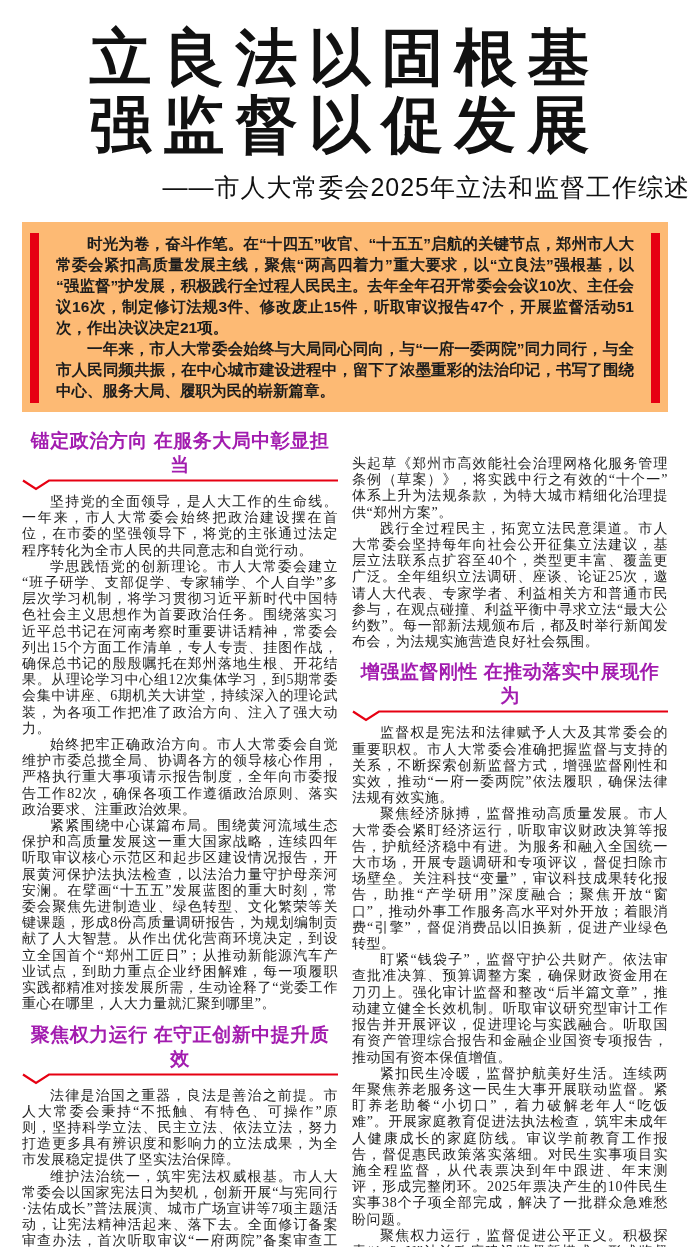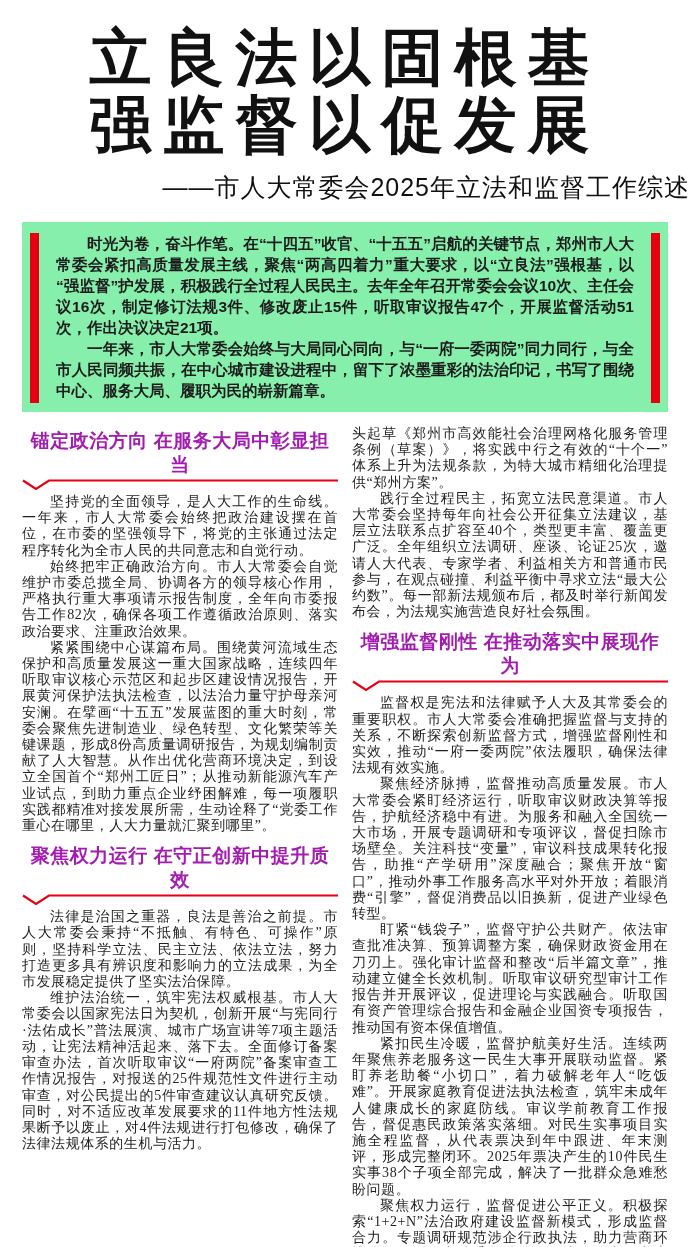--- a/index.html
+++ b/index.html
@@ -22,21 +22,21 @@
   .subtitle {
     margin-top:13px;
     font-family:"Liberation Sans","DejaVu Sans",sans-serif;
     font-size:25px; font-weight:400; letter-spacing:1px; color:#111;text-align:right;
   }
 
   
   .summary {
     position:relative;
     margin:18px 22px 14px 22px;
-    background:#86efac;
+    background:#fdba74;
     padding:11px 34px 11px 34px;
   }
   .summary .bar {
     position:absolute; width:9px; top:11px; bottom:9px;
     background:#e60012;
   }
   .summary .bar-left  { left:8px; }
   .summary .bar-right { right:8px; }
   .summary p {
     font-family:"Liberation Sans","DejaVu Sans",sans-serif;
@@ -56,21 +56,21 @@
     text-align:center; color:#a21caf; letter-spacing:0.5px;
     margin:10px 0 1px 0;
   }
   .sec-heading.first { margin-top:3px; }
   .rule { display:block; width:100%; height:13px; margin-bottom:3px; }
 
   .para {
     font-size:14px; line-height:16.2px; letter-spacing:0.55px;
     text-align:justify; text-indent:2em; color:#1f1f1f;
   }
-  .para.cont { text-indent:0; }
+  .para.cont { text-indent:0;margin-top:30px; }
 </style>
 </head>
 <body>
 
 <div class="page">
 
   <header>
     <h1 class="headline">
       <span class="hl-line">立良法以固根基</span>
       <span class="hl-line">强监督以促发展</span>
@@ -86,20 +86,21 @@
   </section>
 
   <main class="columns">
 
     <div class="col">
       <h2 class="sec-heading first">锚定政治方向 在服务大局中彰显担当</h2>
       <svg class="rule" xmlns="http://www.w3.org/2000/svg">
         <path d="M1 2.5 L14 11 L27 2.5 H2000" fill="none" stroke="#e60012" stroke-width="2.2"></path>
       </svg>
       <p class="para">坚持党的全面领导，是人大工作的生命线。一年来，市人大常委会始终把政治建设摆在首位，在市委的坚强领导下，将党的主张通过法定程序转化为全市人民的共同意志和自觉行动。</p>
+      <p class="para">学思践悟党的创新理论。市人大常委会建立“班子研学、支部促学、专家辅学、个人自学”多层次学习机制，将学习贯彻习近平新时代中国特色社会主义思想作为首要政治任务。围绕落实习近平总书记在河南考察时重要讲话精神，常委会列出15个方面工作清单，专人专责、挂图作战，确保总书记的殷殷嘱托在郑州落地生根、开花结果。从理论学习中心组12次集体学习，到5期常委会集中讲座、6期机关大讲堂，持续深入的理论武装，为各项工作把准了政治方向、注入了强大动力。</p>
       <p class="para">始终把牢正确政治方向。市人大常委会自觉维护市委总揽全局、协调各方的领导核心作用，严格执行重大事项请示报告制度，全年向市委报告工作82次，确保各项工作遵循政治原则、落实政治要求、注重政治效果。</p>
       <p class="para">紧紧围绕中心谋篇布局。围绕黄河流域生态保护和高质量发展这一重大国家战略，连续四年听取审议核心示范区和起步区建设情况报告，开展黄河保护法执法检查，以法治力量守护母亲河安澜。在擘画“十五五”发展蓝图的重大时刻，常委会聚焦先进制造业、绿色转型、文化繁荣等关键课题，形成8份高质量调研报告，为规划编制贡献了人大智慧。从作出优化营商环境决定，到设立全国首个“郑州工匠日”；从推动新能源汽车产业试点，到助力重点企业纾困解难，每一项履职实践都精准对接发展所需，生动诠释了“党委工作重心在哪里，人大力量就汇聚到哪里”。</p>
 
       <h2 class="sec-heading">聚焦权力运行 在守正创新中提升质效</h2>
       <svg class="rule" xmlns="http://www.w3.org/2000/svg">
         <path d="M1 2.5 L14 11 L27 2.5 H2000" fill="none" stroke="#e60012" stroke-width="2.2"></path>
       </svg>
       <p class="para">法律是治国之重器，良法是善治之前提。市人大常委会秉持“不抵触、有特色、可操作”原则，坚持科学立法、民主立法、依法立法，努力打造更多具有辨识度和影响力的立法成果，为全市发展稳定提供了坚实法治保障。</p>
       <p class="para">维护法治统一，筑牢宪法权威根基。市人大常委会以国家宪法日为契机，创新开展“与宪同行·法佑成长”普法展演、城市广场宣讲等7项主题活动，让宪法精神活起来、落下去。全面修订备案审查办法，首次听取审议“一府两院”备案审查工作情况报告，对报送的25件规范性文件进行主动审查，对公民提出的5件审查建议认真研究反馈。同时，对不适应改革发展要求的11件地方性法规果断予以废止，对4件法规进行打包修改，确保了法律法规体系的生机与活力。</p>
 

